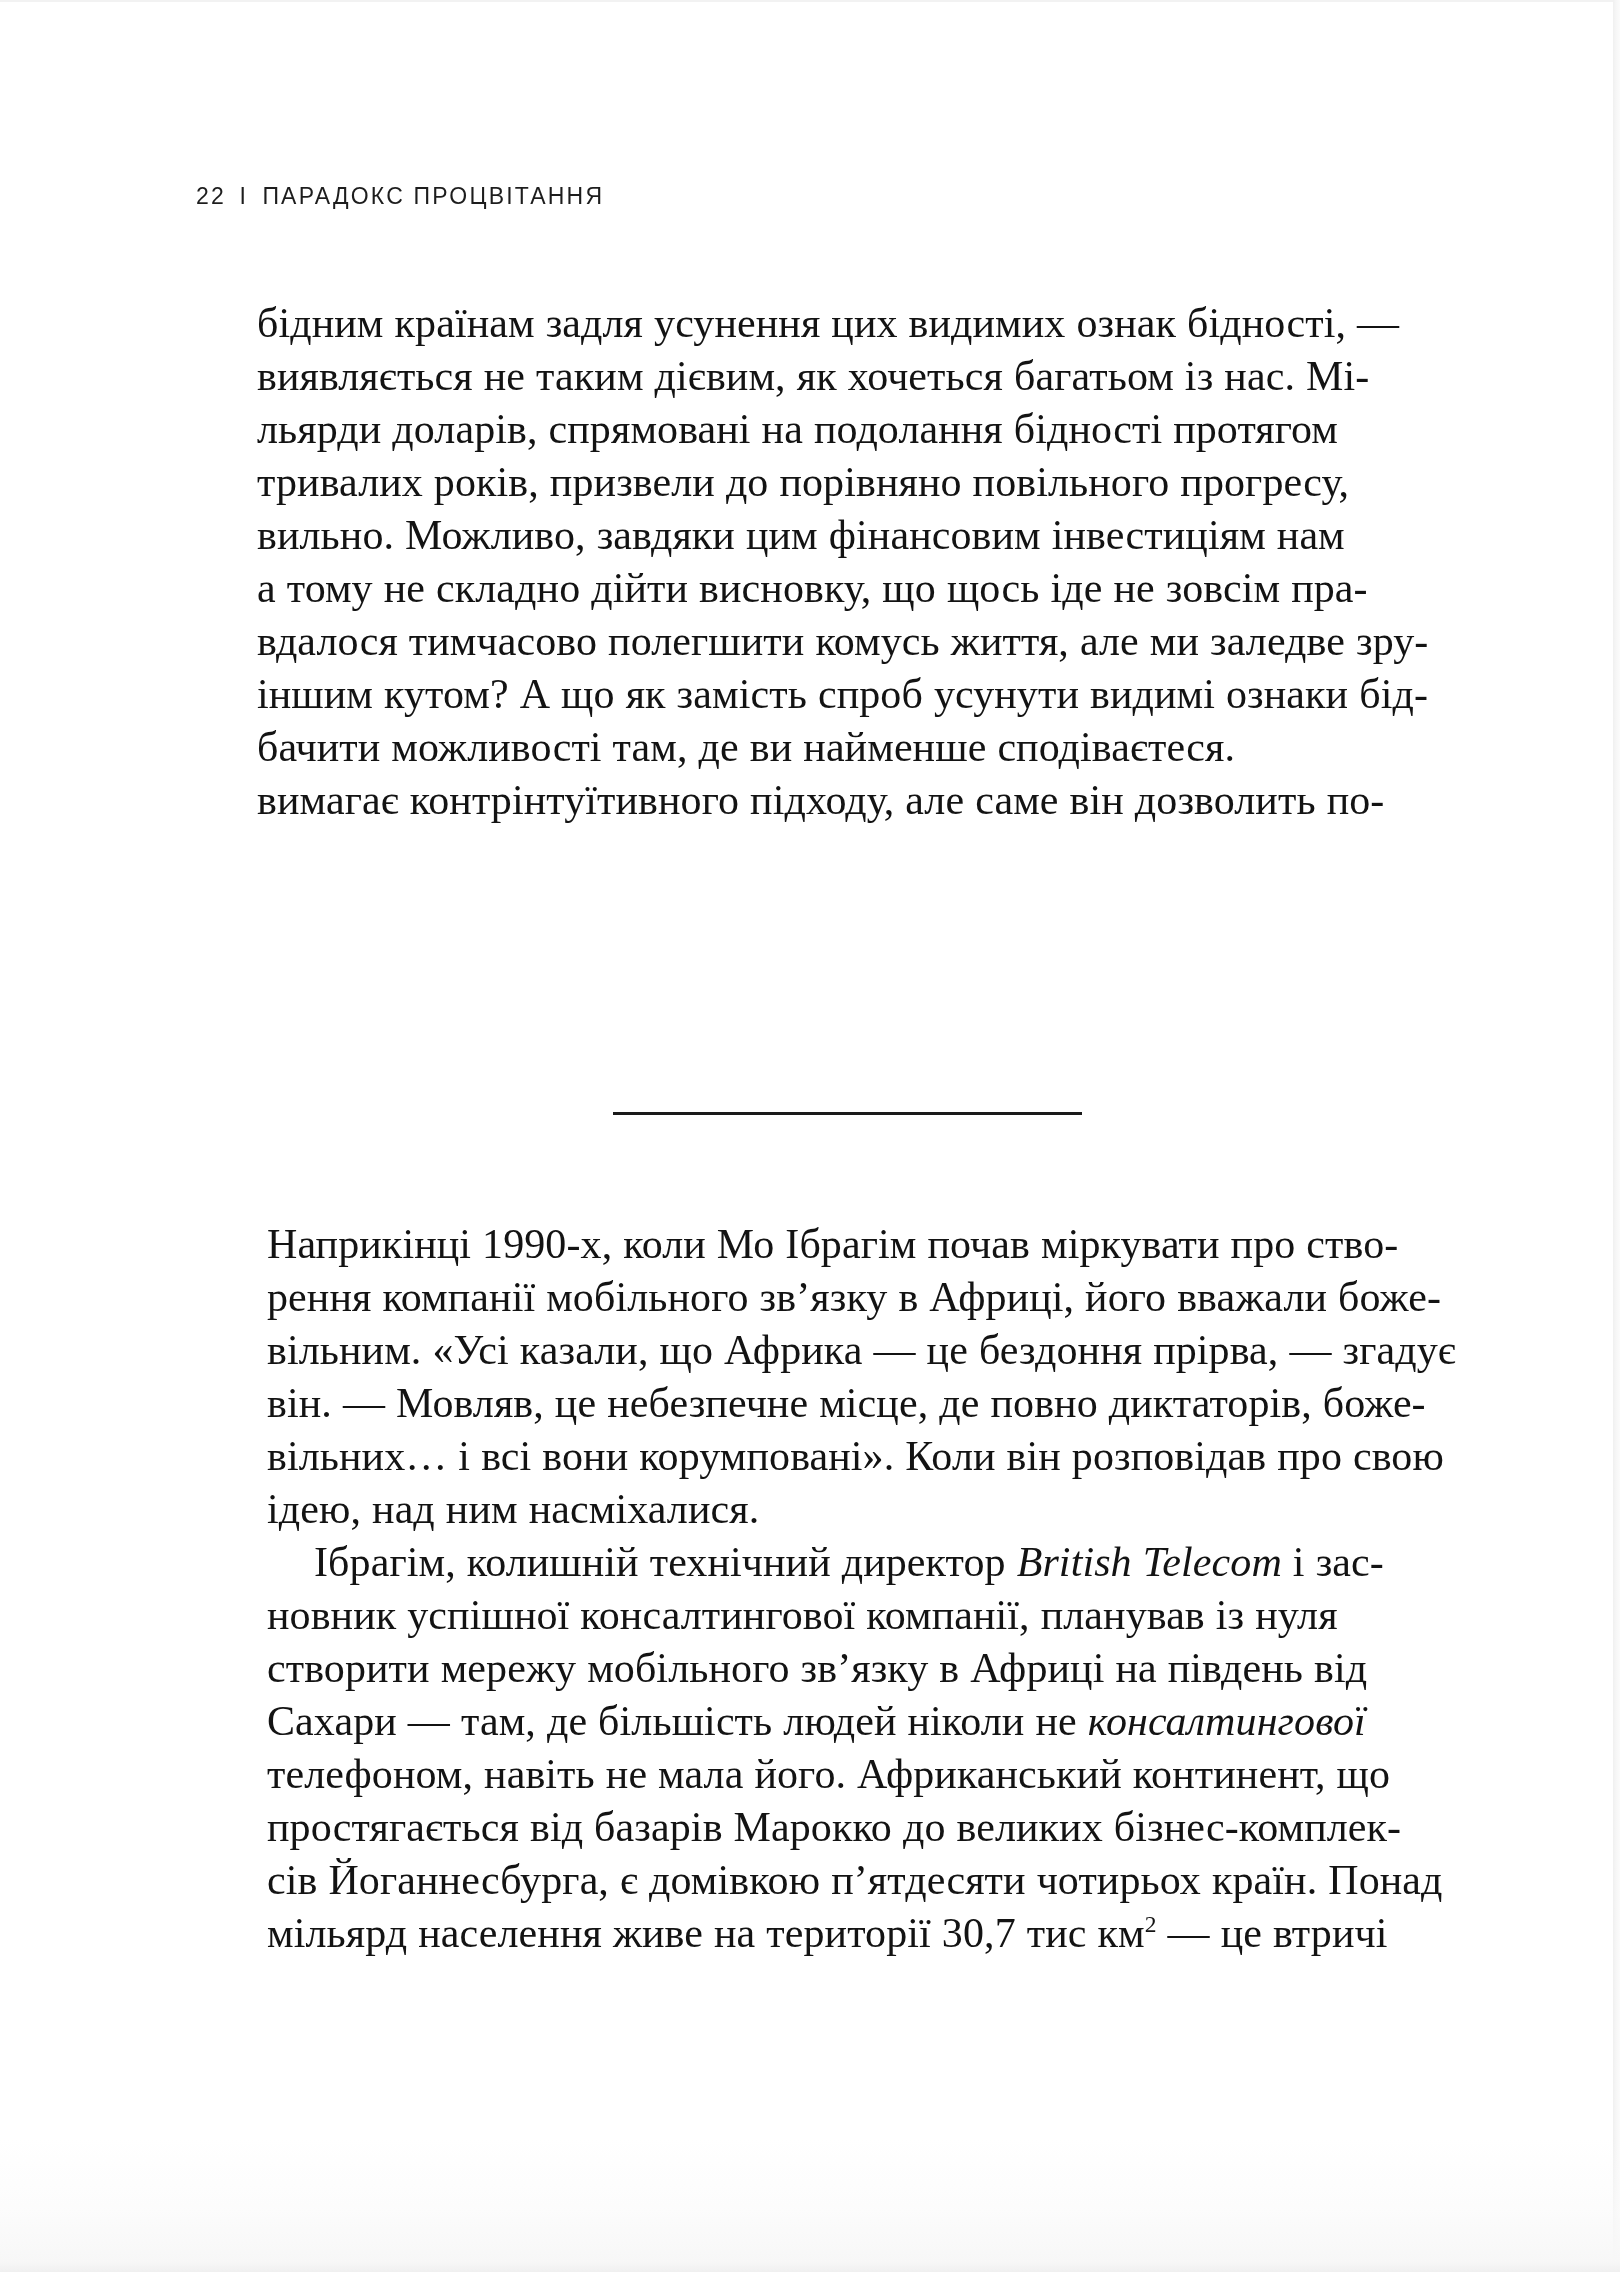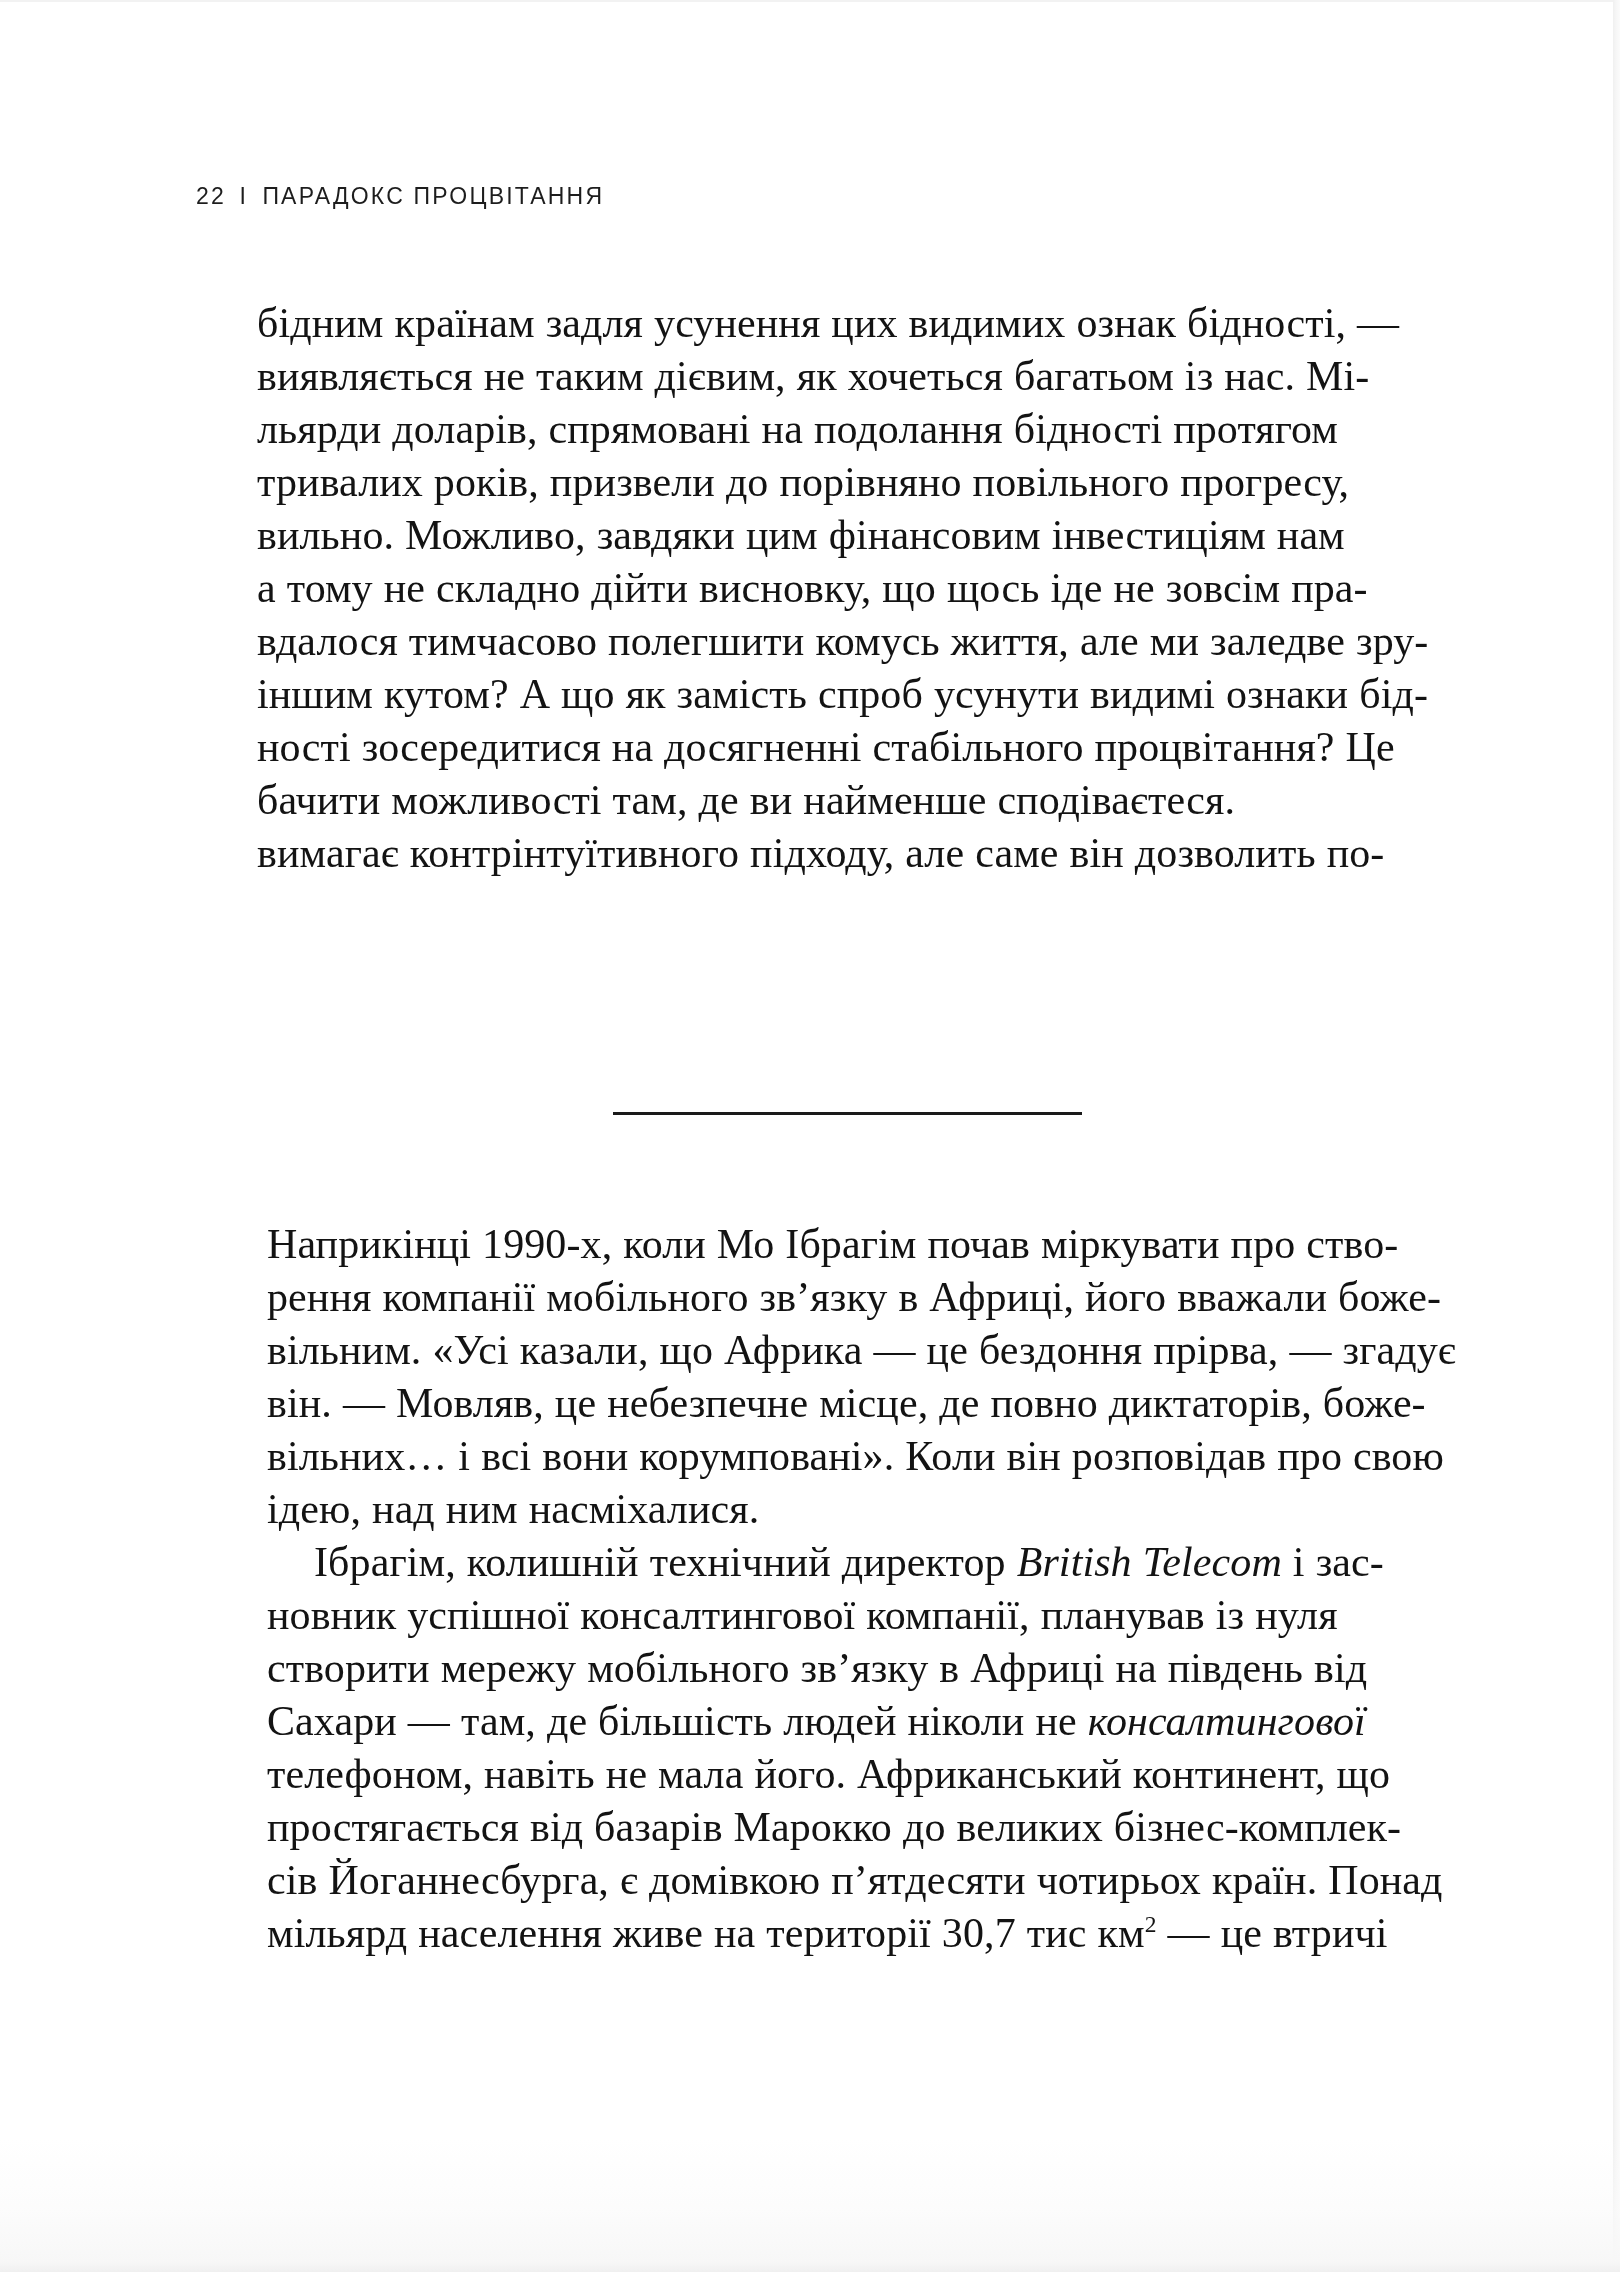--- a/index.html
+++ b/index.html
@@ -181,23 +181,20 @@
           </span>
         <span class="ln j">
             <span>а тому не складно дійти висновку, що щось іде не зовсім пра-</span>
           </span>
         <span class="ln j">
             <span>вдалося тимчасово полегшити комусь життя, але ми заледве зру-</span>
           </span>
         <span class="ln j">
             <span>іншим кутом? А що як замість спроб усунути видимі ознаки бід-</span>
           </span>
-        <span class="ln j">
-            <span>ності зосередитися на досягненні стабільного процвітання? Це</span>
-          </span>
         <span class="ln">бачити можливості там, де ви найменше сподіваєтеся.</span>
         <span class="ln j">
             <span>вимагає контрінтуїтивного підходу, але саме він дозволить по-</span>
           </span>
       </p>
     </div>
 
     <div class="section-divider"></div>
 
     <div class="block-two">

